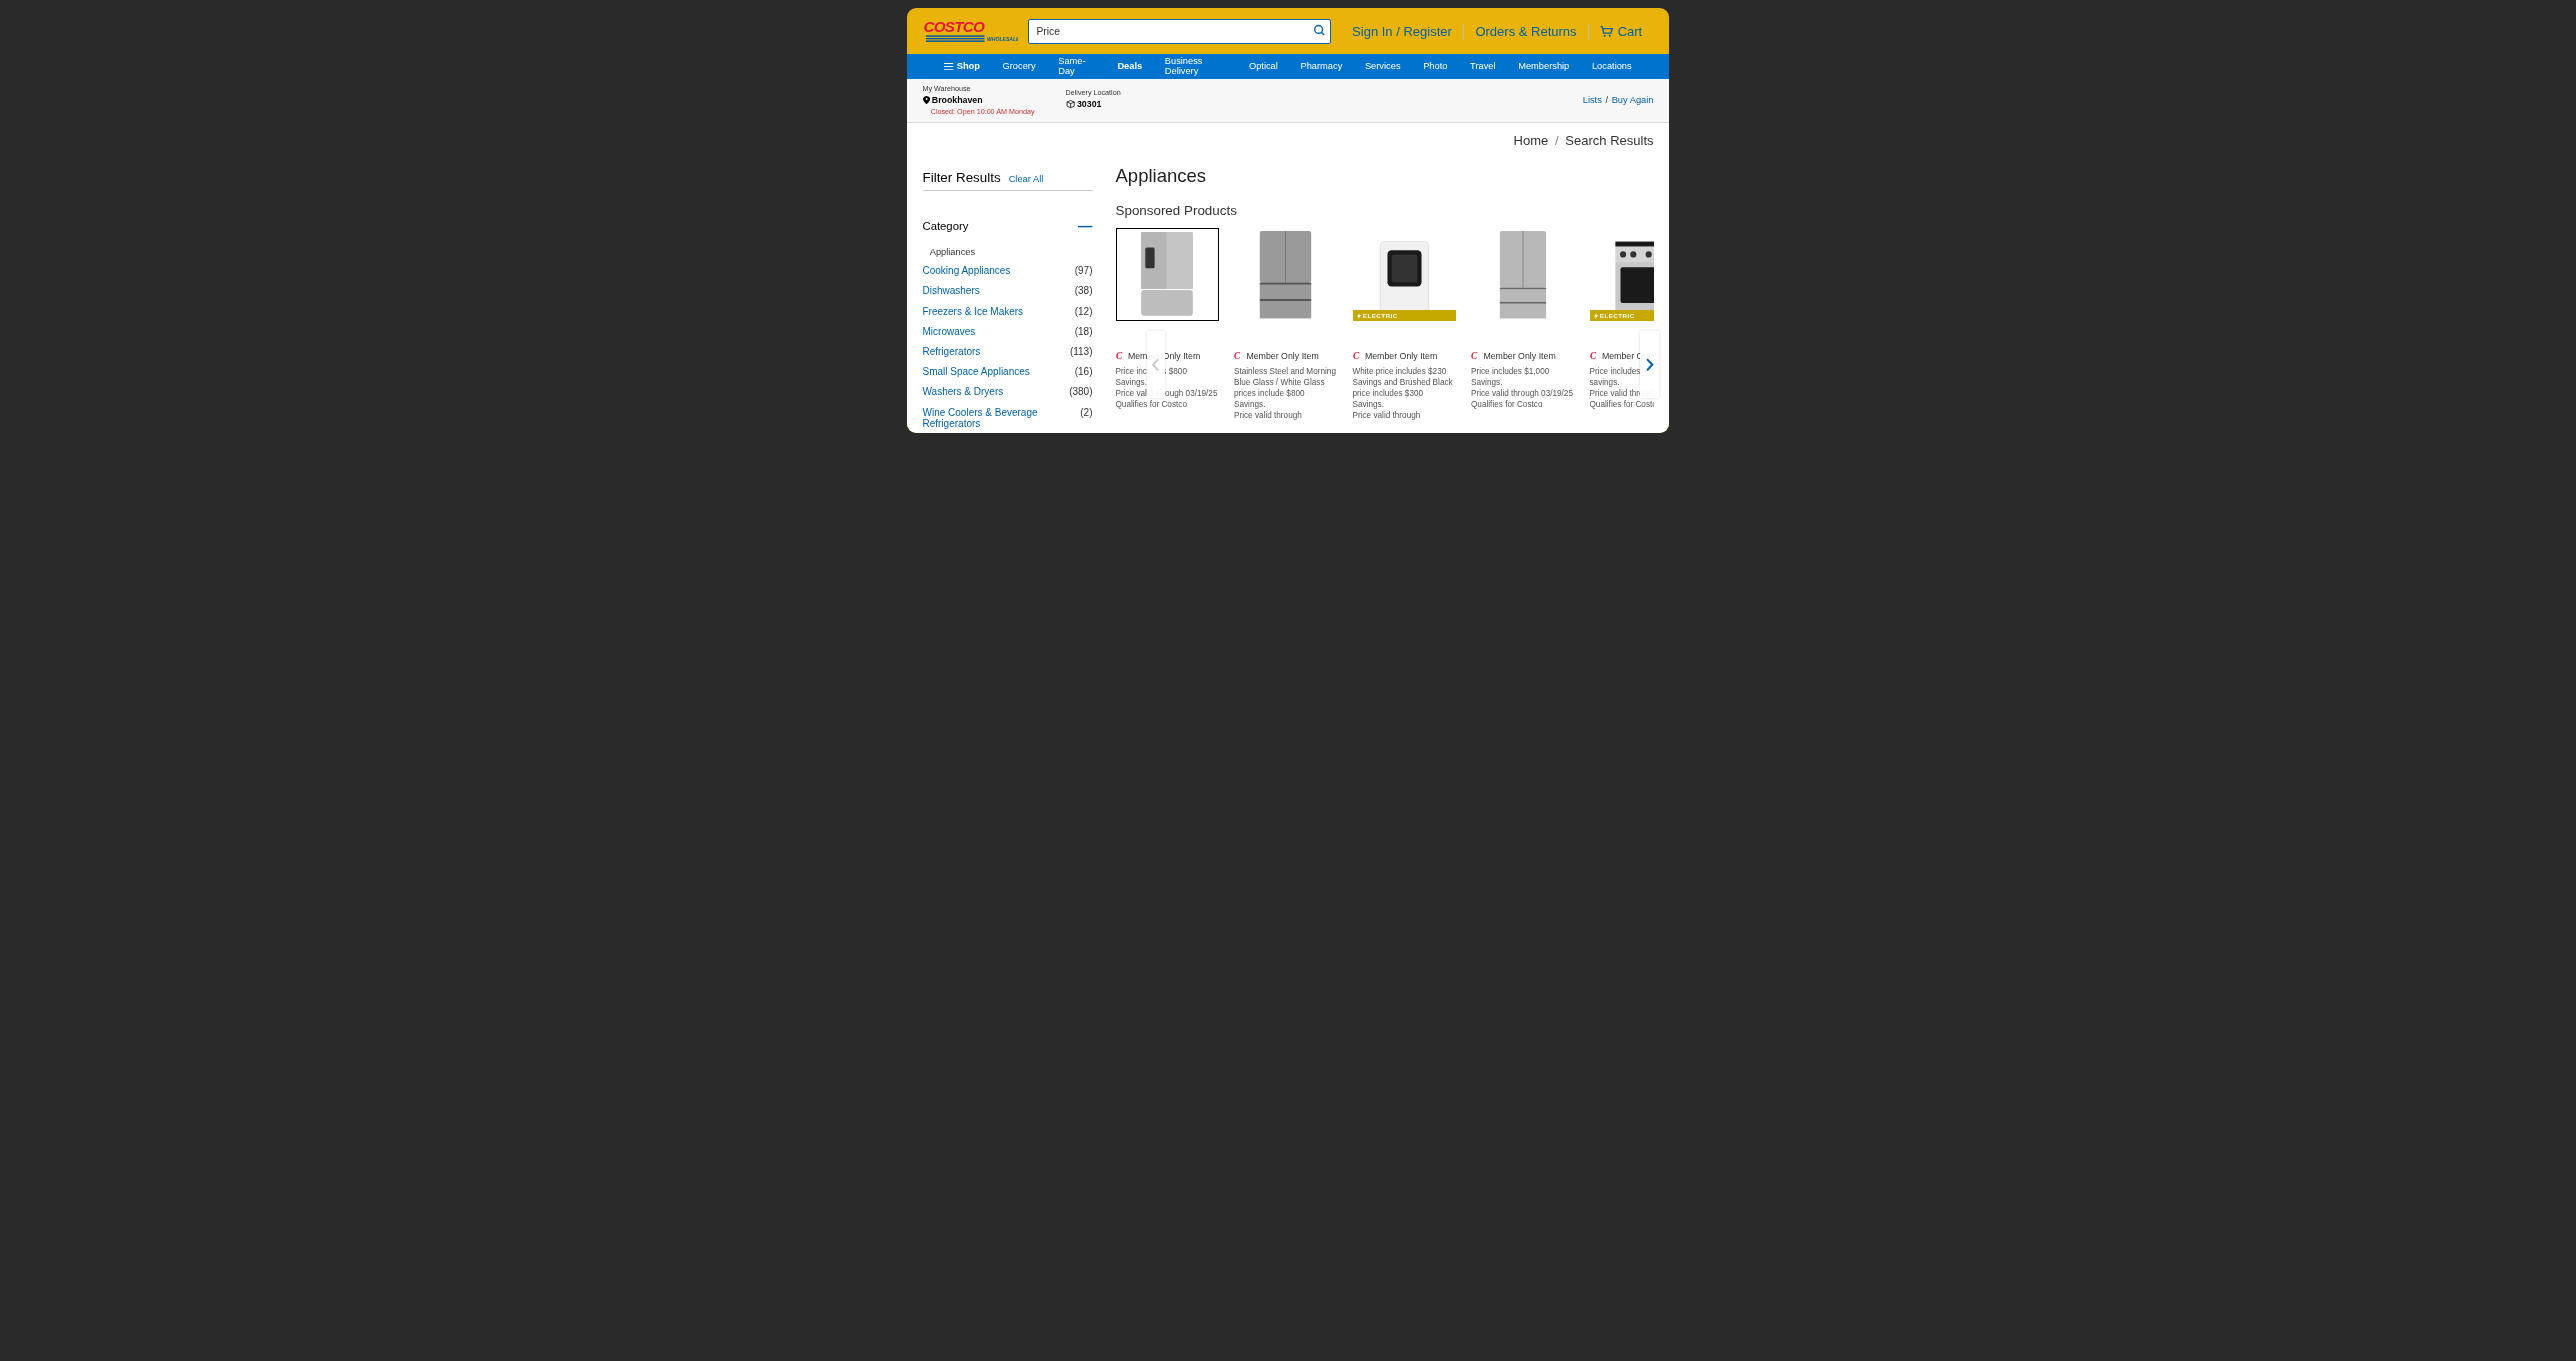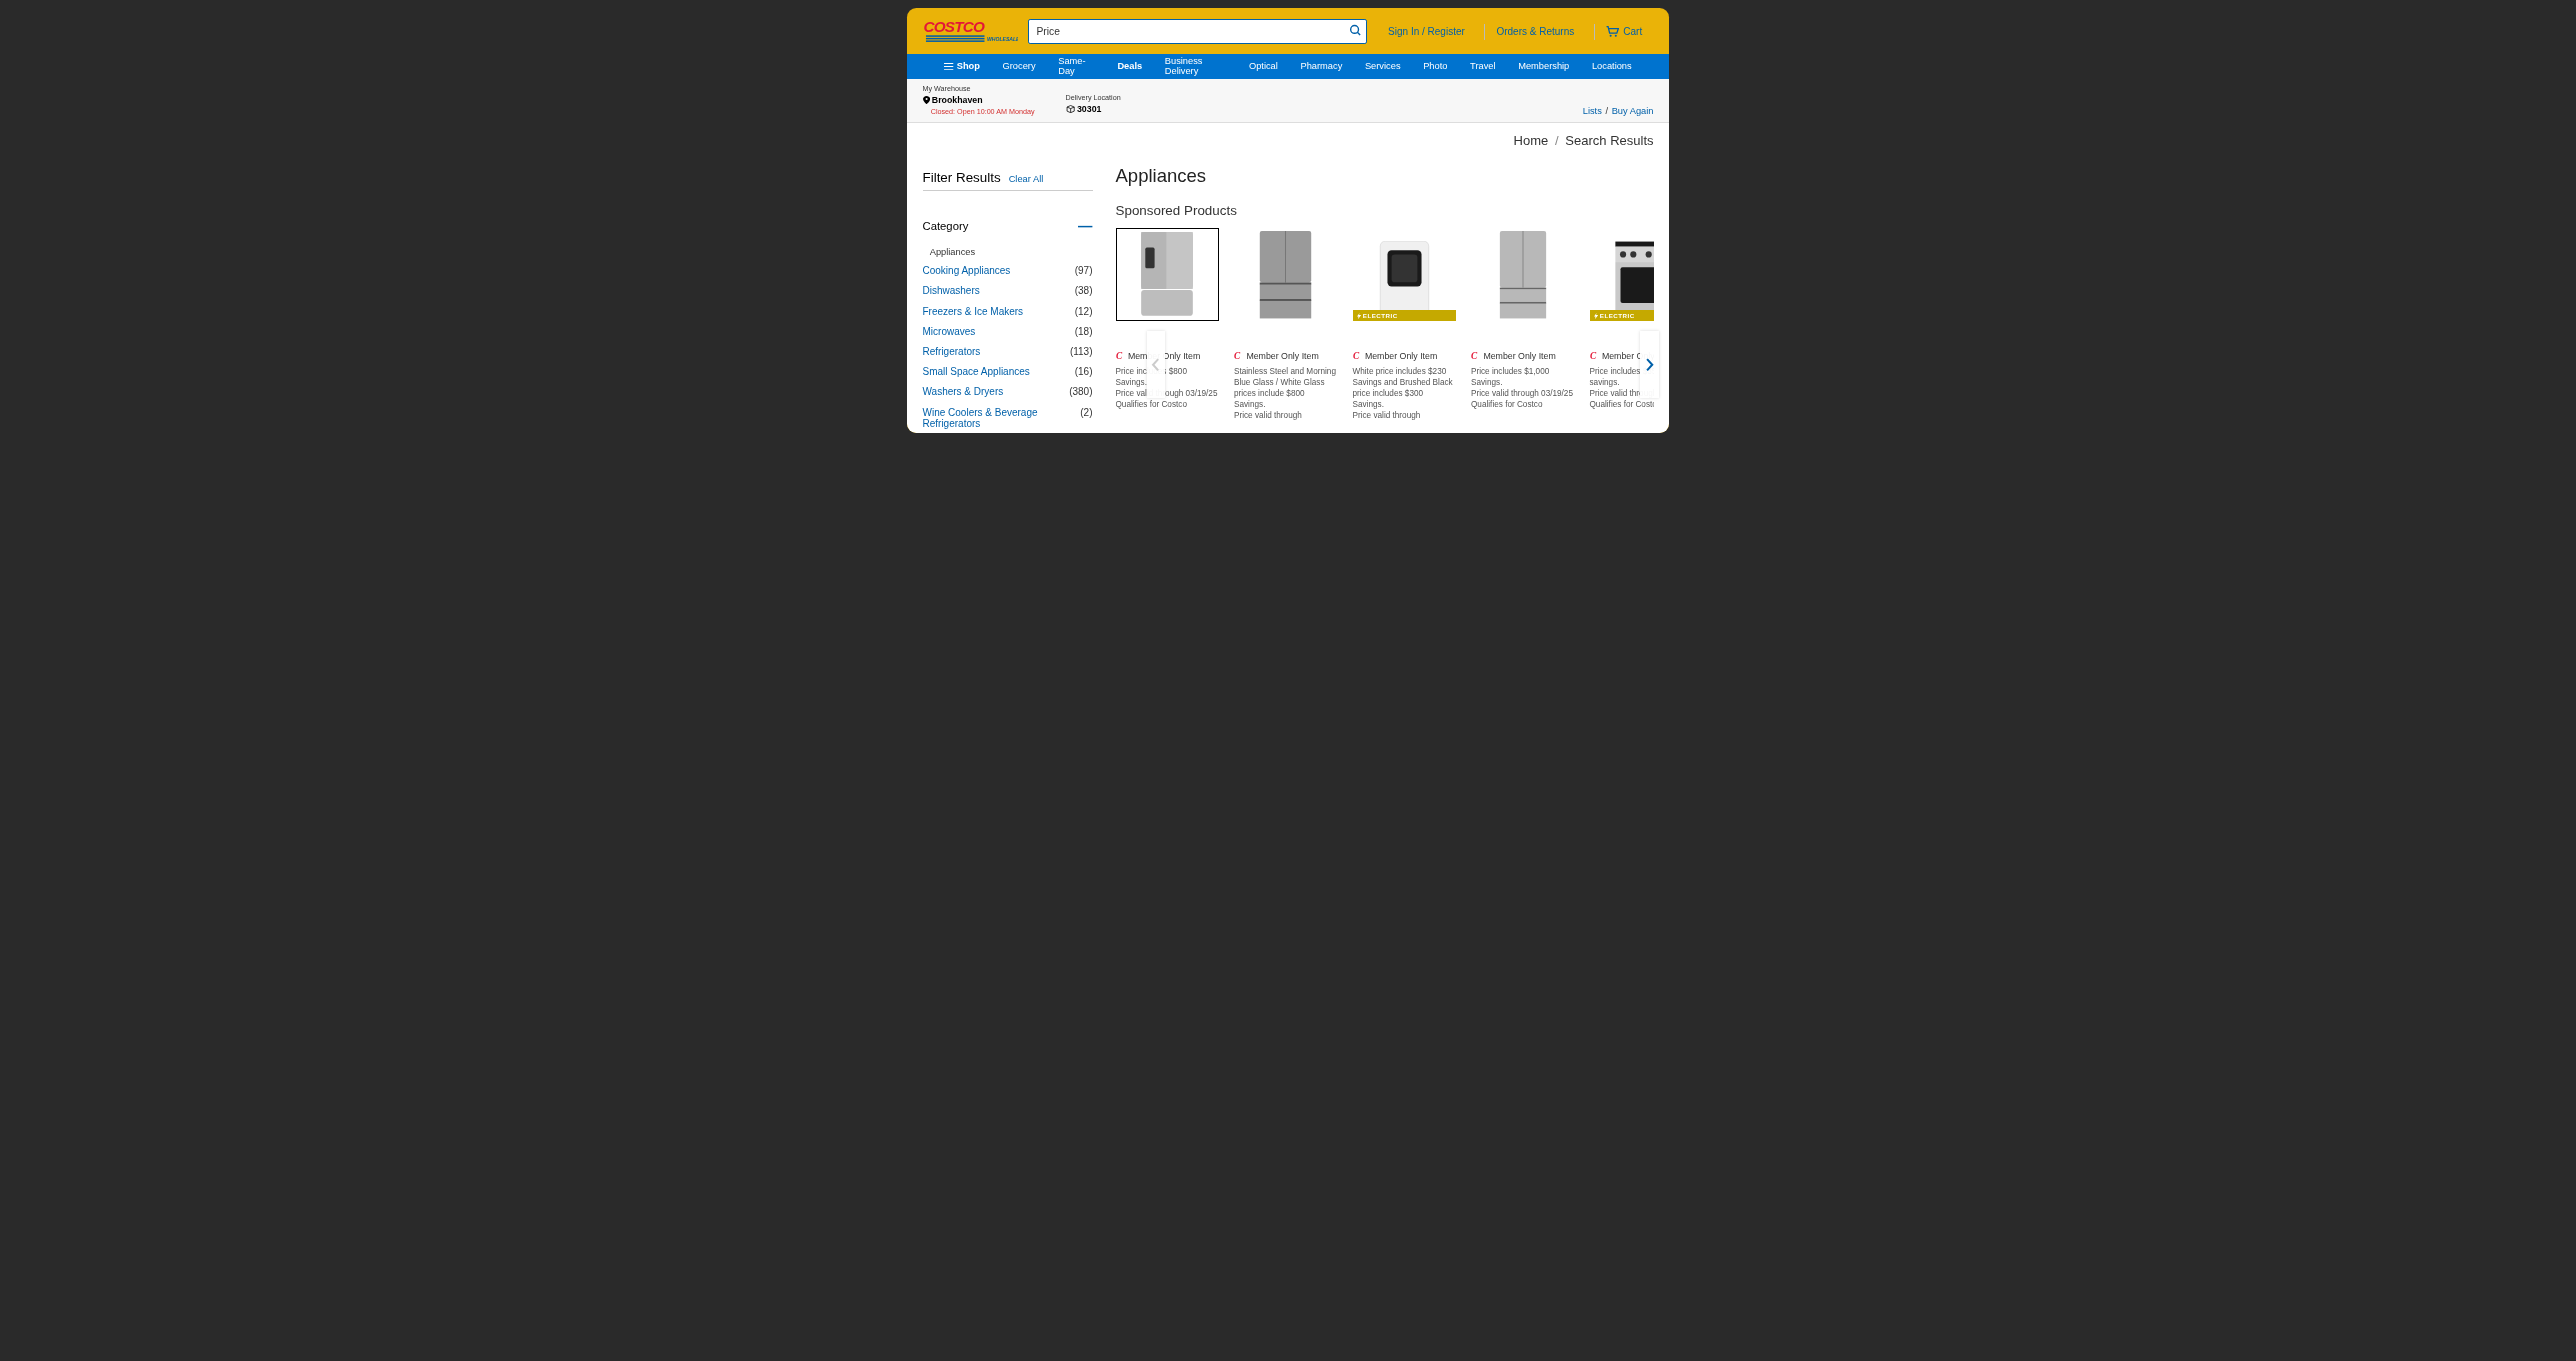--- a/index.html
+++ b/index.html
@@ -3,29 +3,29 @@
 <meta charset="utf-8">
 <style>
   * { box-sizing: border-box; margin: 0; padding: 0; }
   body { font-family: Arial, Helvetica, sans-serif; background: #2a2a2a; padding: 7.7px; }
   .viewport { background: #eab308; border-radius: 9.3px; overflow: hidden; width: 100%; max-width: 762px; margin: 0 auto; }
   .topbar { display: flex; align-items: center; padding: 10.3px 15.5px 7.7px 15.5px; gap: 10.3px; }
   .logo { width: 95px; height: 28px; }
   .search-wrap { flex: 1; position: relative; }
   .search-input { width: 100%; height: 25px; border: 0.5px solid #0060a9; border-radius: 2.1px; padding: 0 25px 0 7.7px; font-size: 10.3px; color: #333; background: #fff; }
   .search-btn { position: absolute; right: 4.1px; top: 50%; transform: translateY(-50%); background: none; border: none; cursor: pointer; }
-  .toplinks { display: flex; align-items: center; gap: 8px; font-size: 10px; }
+  .toplinks { display: flex; align-items: center; gap: 0; font-size: 13px; }
   .toplinks a { color: #0060a9; text-decoration: none; padding: 0 11.3px; border-left: 0.5px solid #bbb; line-height: 15.5px; }
   .toplinks a:first-child { border-left: none; }
   .cart-link { display: flex; align-items: center; gap: 4.1px; }
   .nav { background: #0073cf; display: flex; align-items: center; padding: 0 26px; height: 25px; }
   .nav-item { color: #fff; font-size: 9.3px; padding: 0 11.3px; cursor: pointer; display: flex; align-items: center; gap: 3.1px; height: 100%; }
   .nav-item.bold { font-weight: 700; }
   .ham { display: inline-block; }
-  .subbar { background: #f7f7f7; border-bottom: 0.5px solid #ddd; display: flex; align-items: flex-end; padding: 5.2px 15.5px 6.2px 15.5px; font-size: 7.7px; position: relative; }
+  .subbar { background: #f7f7f7; border-bottom: 0.5px solid #ddd; display: flex; align-items: center; padding: 5.2px 15.5px 6.2px 15.5px; font-size: 7.7px; position: relative; }
   .wh-block { margin-right: 31px; }
   .wh-label { font-size: 7.2px; color: #333; margin-bottom: 2.1px; }
   .wh-name { font-weight: 700; font-size: 8.8px; display: flex; align-items: center; gap: 2.1px; margin-bottom: 2.1px; }
   .wh-hours { color: #d32f2f; font-size: 7.2px; padding-left: 8.2px; }
   .del-block .wh-name { font-weight: 700; }
   .sub-right { margin-left: auto; font-size: 9.3px; }
   .sub-right a { color: #0060a9; text-decoration: none; }
   .sub-right span.sep { color: #333; padding: 0 1px; }
   .main { background: #fff; padding: 9.3px 15.5px 0 15.5px; display: block; overflow: hidden; position: relative; min-height: 268px; }
   .breadcrumb { font-size: 13px; color: #333; margin-bottom: 22px; text-align: right; }

